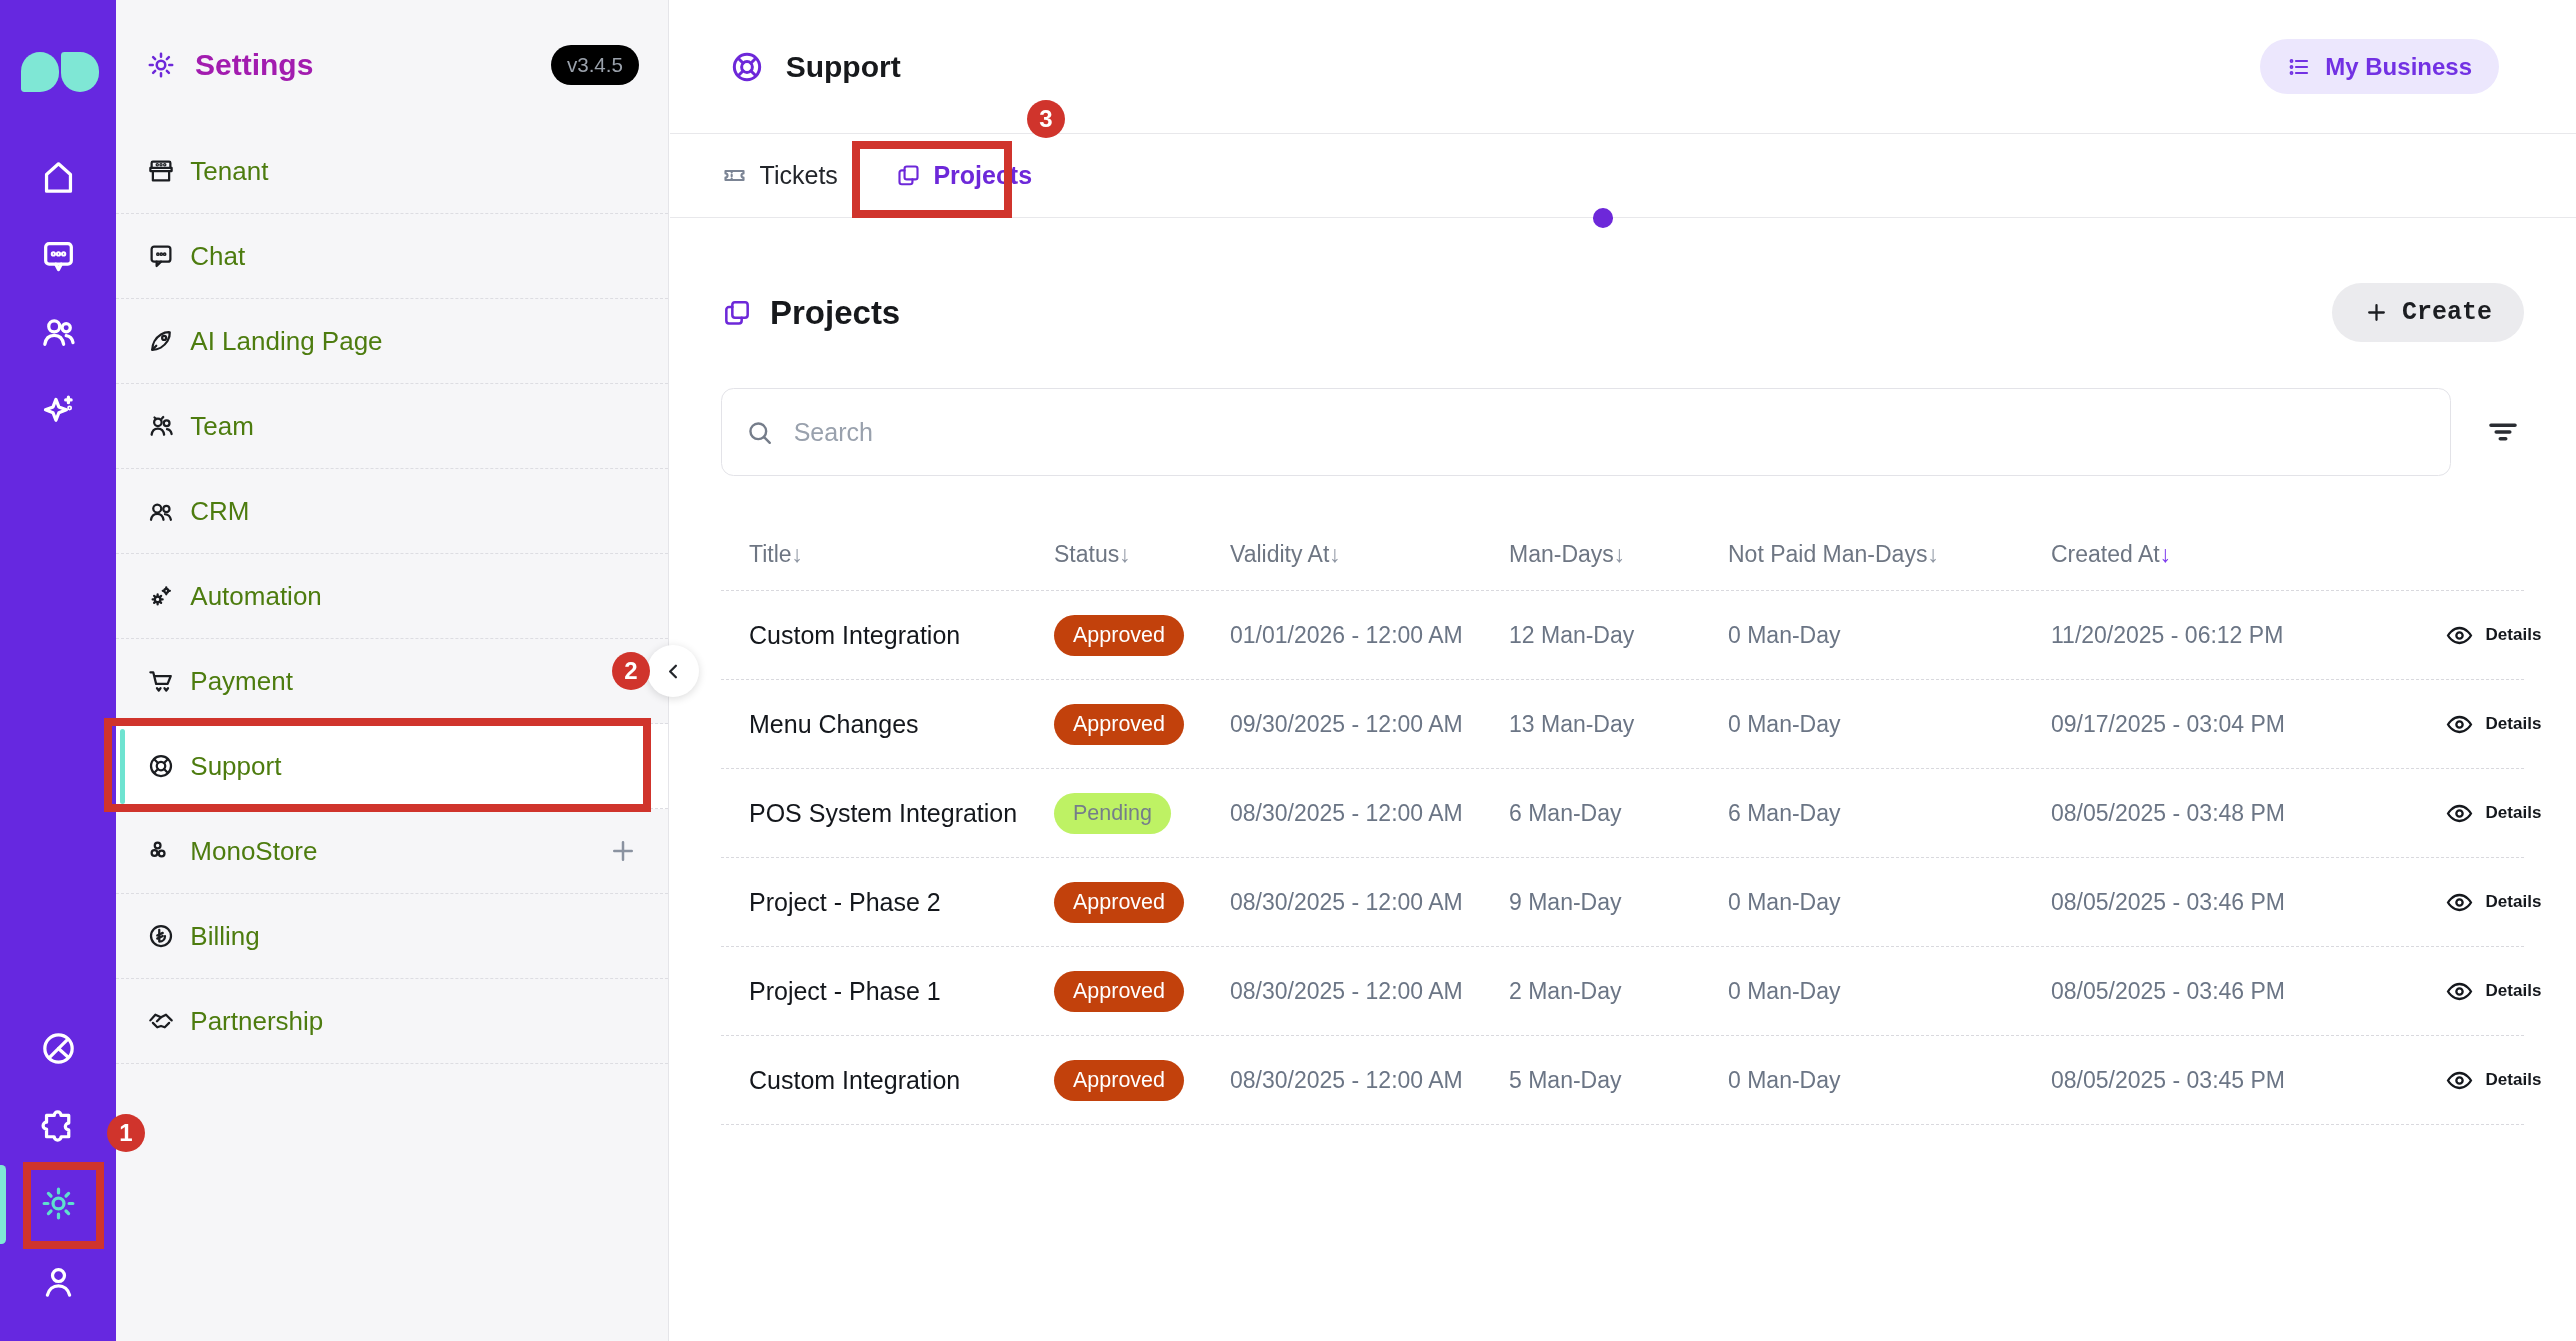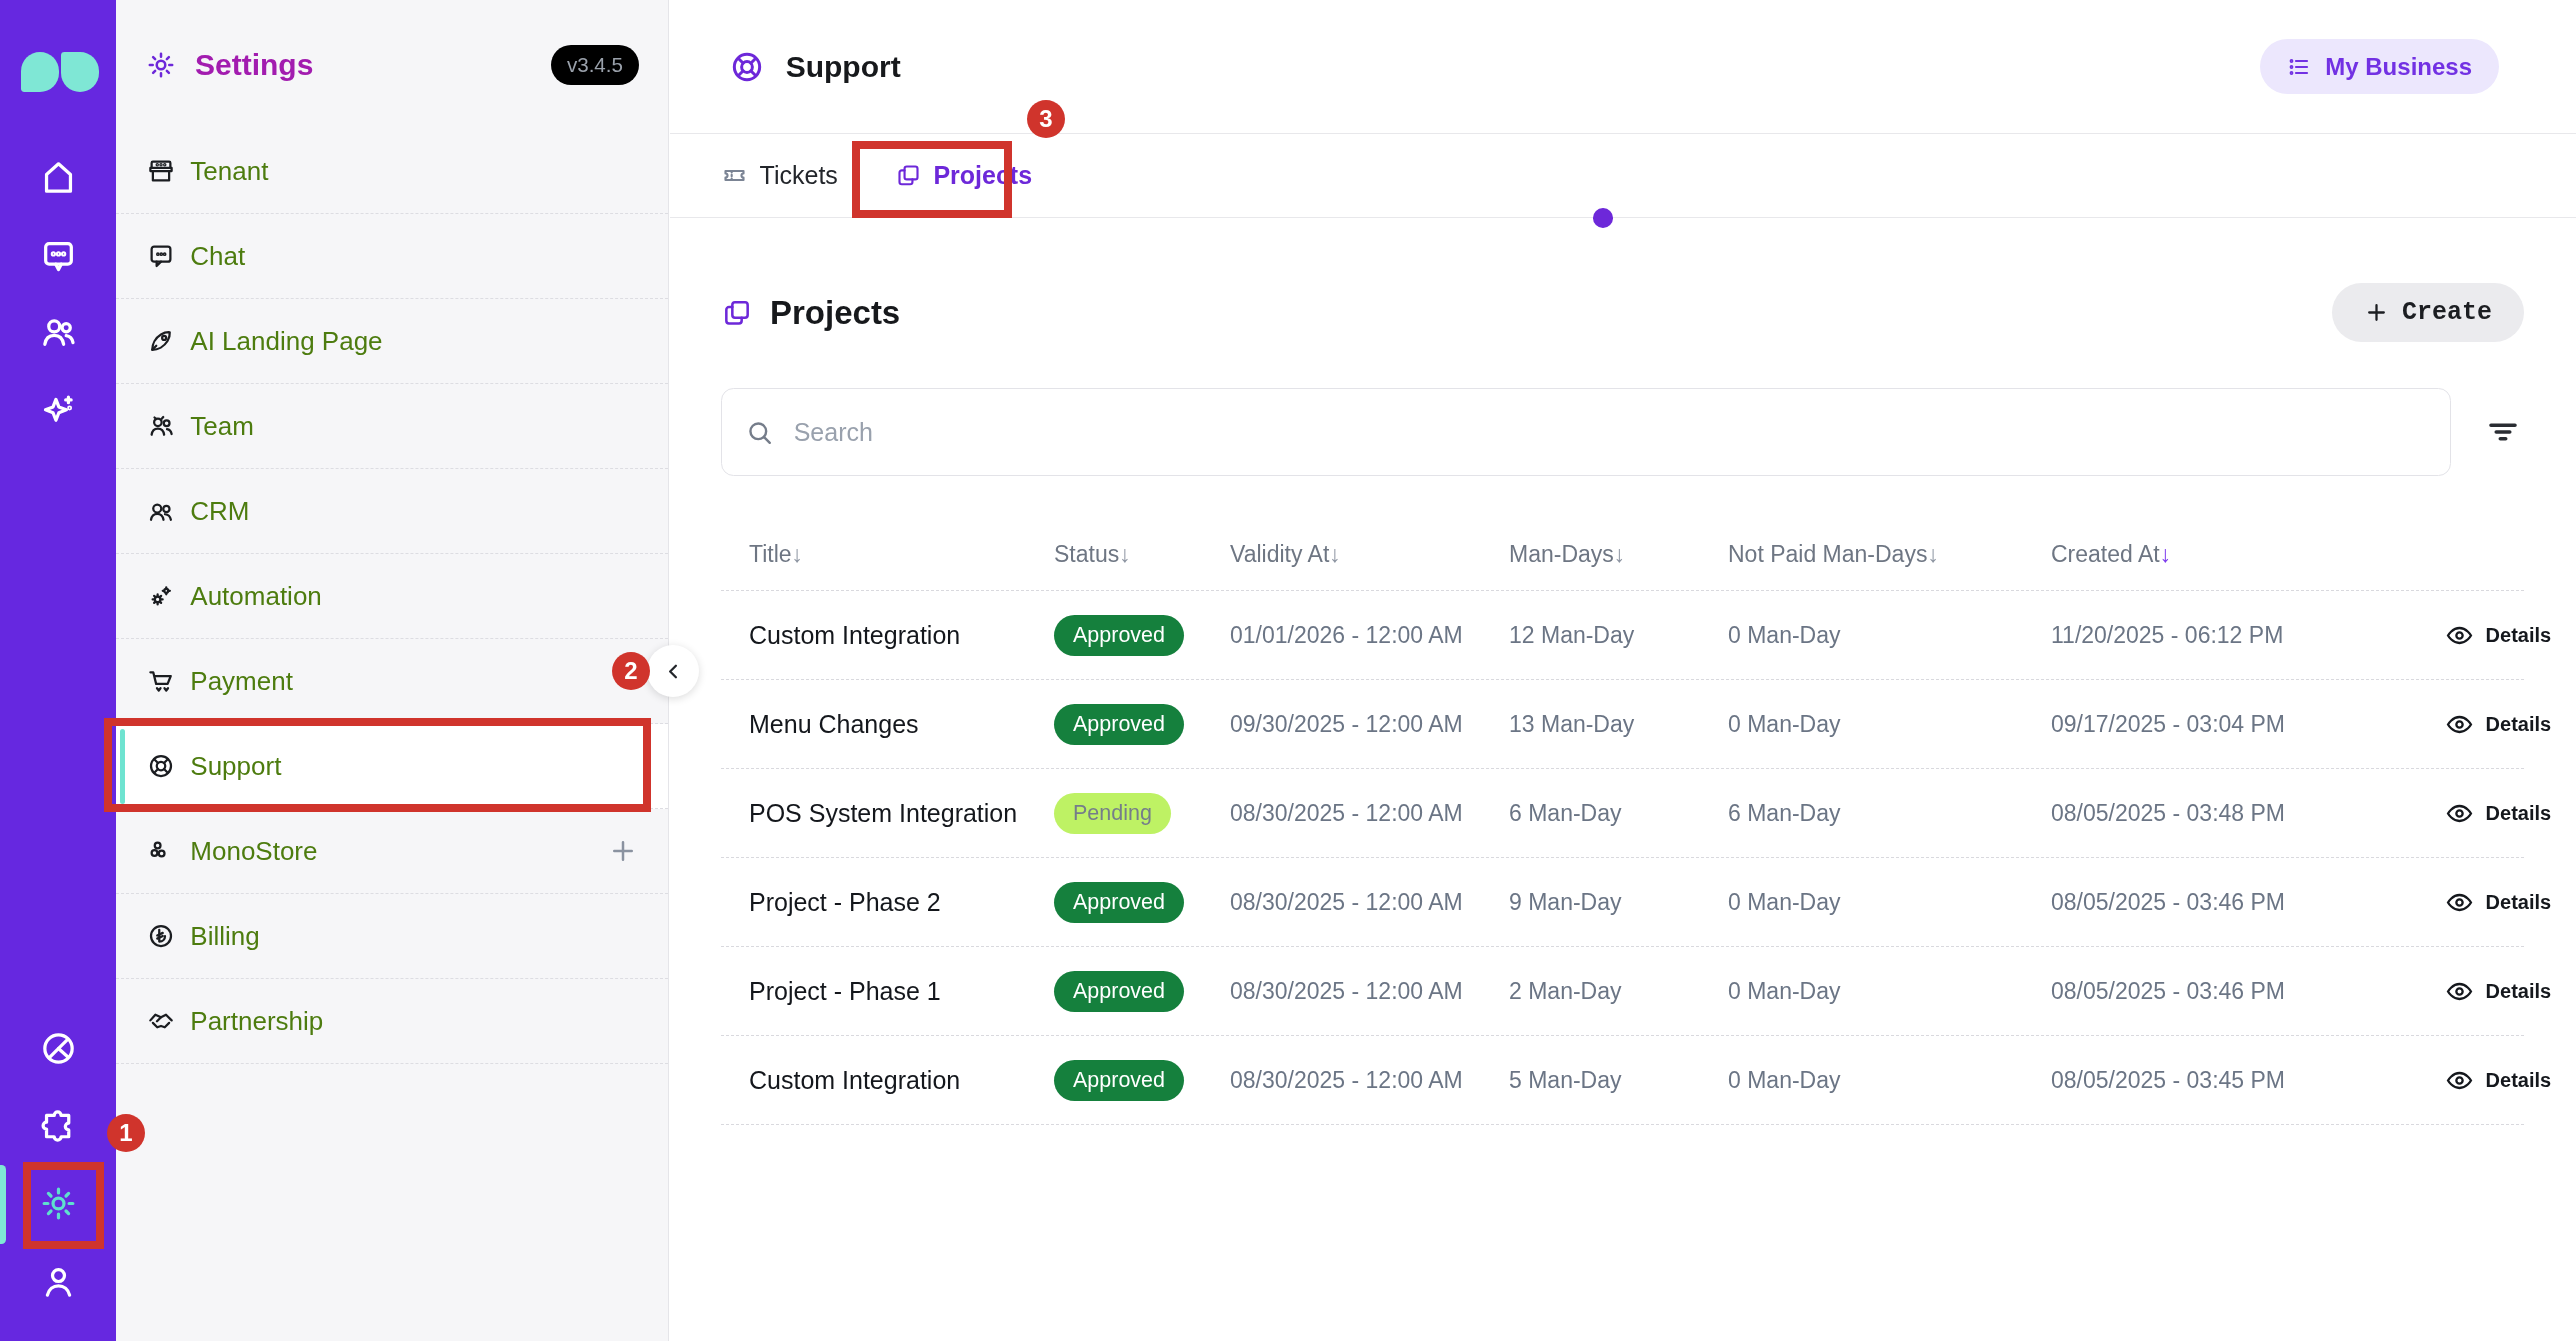--- a/index.html
+++ b/index.html
@@ -82,25 +82,25 @@
   .table { margin-top:43px; }
   .t-grid { display:grid; grid-template-columns:305px 176px 279px 219px 323px 394px 1fr; align-items:center; padding-left:28px; }
   .t-head { height:72px; border-bottom:1.8px dashed #d9d9de; }
   .th { font-size:23px; color:#6e7683; display:flex; align-items:center; cursor:pointer; }
   .sort::after { content:"\2193"; font-size:23px; color:#8d95a2; }
   .sort.active::after { color:#7c3aed; }
   .t-row { height:89px; border-bottom:1.8px dashed #d9d9de; }
   .td-title { font-size:25px; font-weight:500; color:#14171c; }
   .td-muted { font-size:23px; color:#6b7585; }
   .pill { display:inline-block; font-size:21.5px; padding:8px 19px; border-radius:894px; }
-  .pill-green { background:#15803d; color:#ffffff; }
+  .pill-green { background:#c2410c; color:#ffffff; }
   .pill-gray { background:#bef264; color:#757d8a; }
   .td-details { justify-self:end; display:flex; align-items:center; gap:11.6px; padding-right:18px; cursor:pointer; }
   .td-details svg { width:29px; height:29px; stroke:#15181d; fill:none; stroke-width:1.9; }
-  .td-details span { font-size:20px; font-weight:700; color:#15181d; }
+  .td-details span { font-size:17px; font-weight:700; color:#15181d; }
 
   
   .anno-box { position:absolute; border:8px solid #d0342c; z-index:30; pointer-events:none; }
   .anno-badge { position:absolute; width:38px; height:38px; border-radius:50%; background:#d0342c; color:#fff;
     font-size:24px; font-weight:700; display:flex; align-items:center; justify-content:center; z-index:31; }
   .box-gear { left:23px; top:1162px; width:81px; height:87px; }
   .box-support { left:104px; top:718px; width:547px; height:94px; }
   .box-projects { left:852px; top:141px; width:160px; height:77px; }
   .badge-1 { left:107px; top:1114px; }
   .badge-2 { left:612px; top:652px; }

